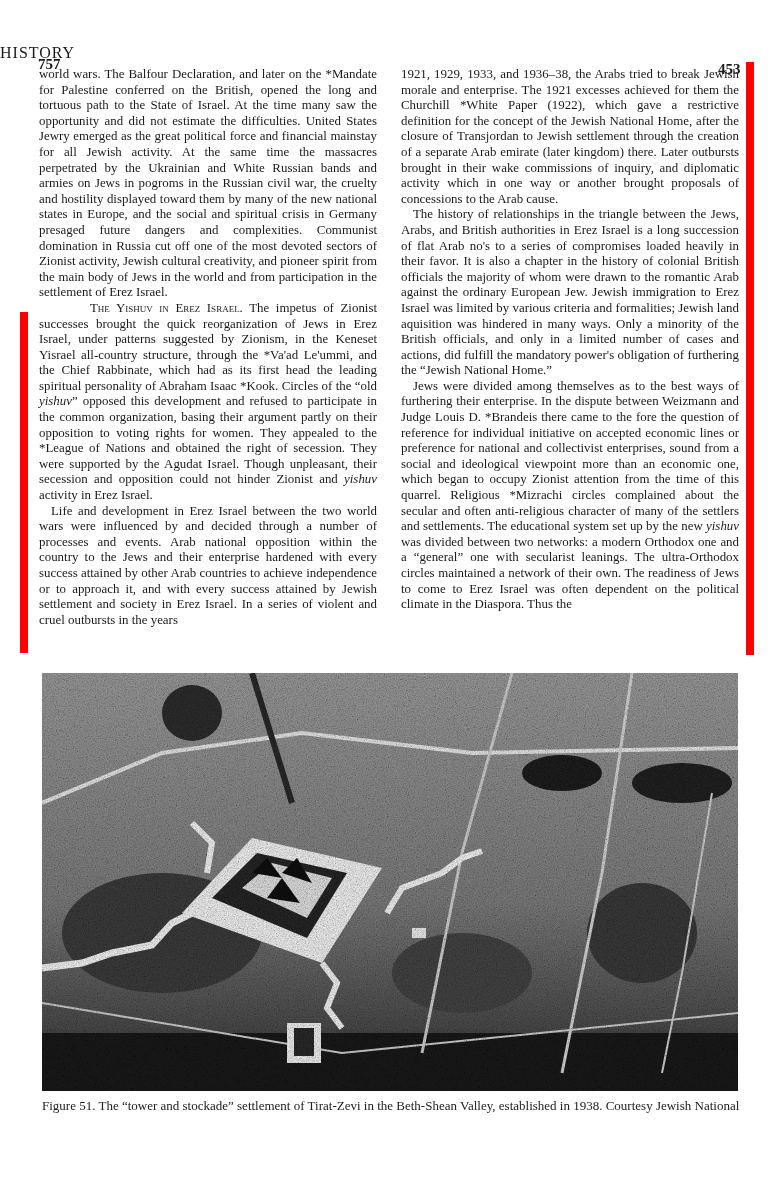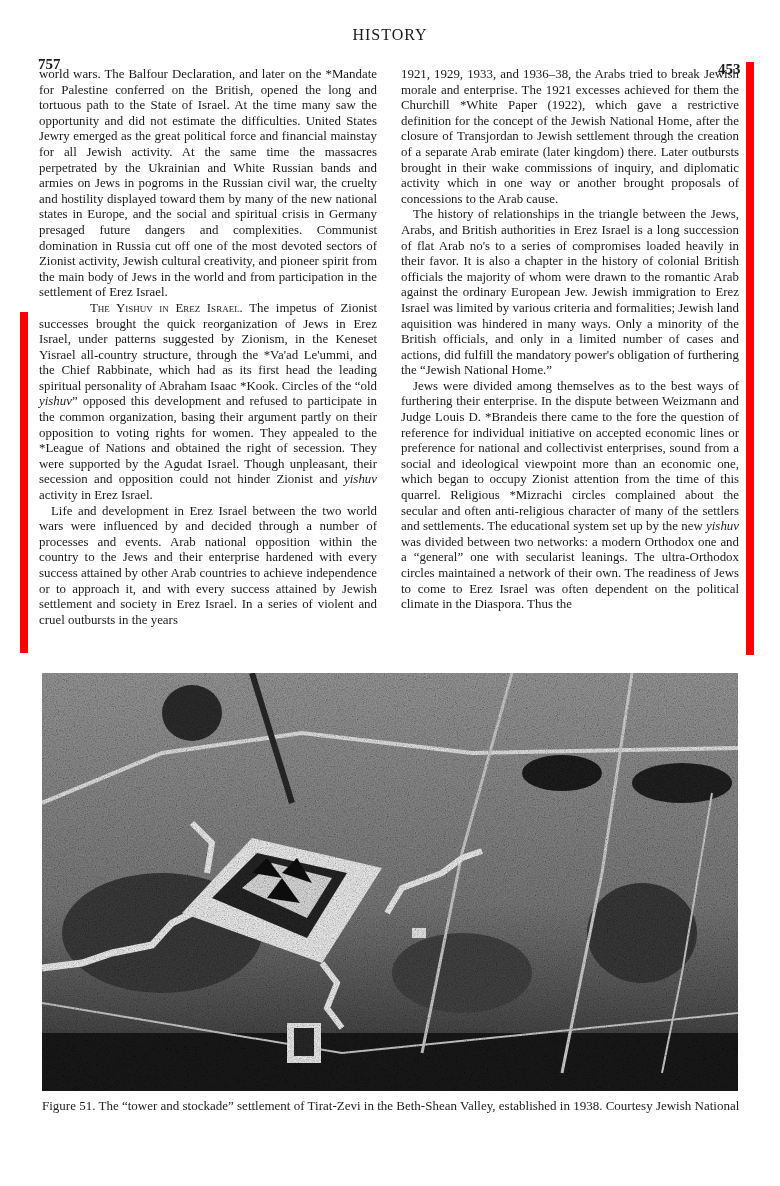--- a/index.html
+++ b/index.html
@@ -1,21 +1,21 @@
 <!DOCTYPE html>
 <html><head>
 <meta charset="utf-8">
 <style>
   html, body { margin: 0; padding: 0; background: #ffffff; }
   body { width: 780px; height: 1186px; position: relative; overflow: hidden;
          font-family: "Liberation Serif", "DejaVu Serif", serif; color: #1a1a1a; }
   .folio { position: absolute; top: 28px; font-size: 15px; font-weight: bold; margin-top: 28px; }
   .folio.left { left: 38px; }
   .folio.right { left: 718px; top: 33px; }
-  .running-head { position: absolute; top: 26px; left: 0; width: 780px; text-align: center;
+  .running-head { position: absolute; top: 44px; left: 0; width: 780px; text-align: left;
                   font-size: 16px; letter-spacing: 1px; }
   .column { position: absolute; top: 67px; width: 338px; font-size: 12.9px; line-height: 15.6px;
             text-align: justify; }
   .column.left { left: 39px; }
   .column.right { left: 401px; }
   .column p { margin: 0; text-indent: 0; }
   .column p.indent { text-indent: 12px; }
   .smallcaps { font-variant: small-caps; margin-left: 39px; }
   .red-bar { position: absolute; background: #ff0000; width: 8px; }
   .red-bar.left { left: 20px; top: 312px; height: 341px; }

